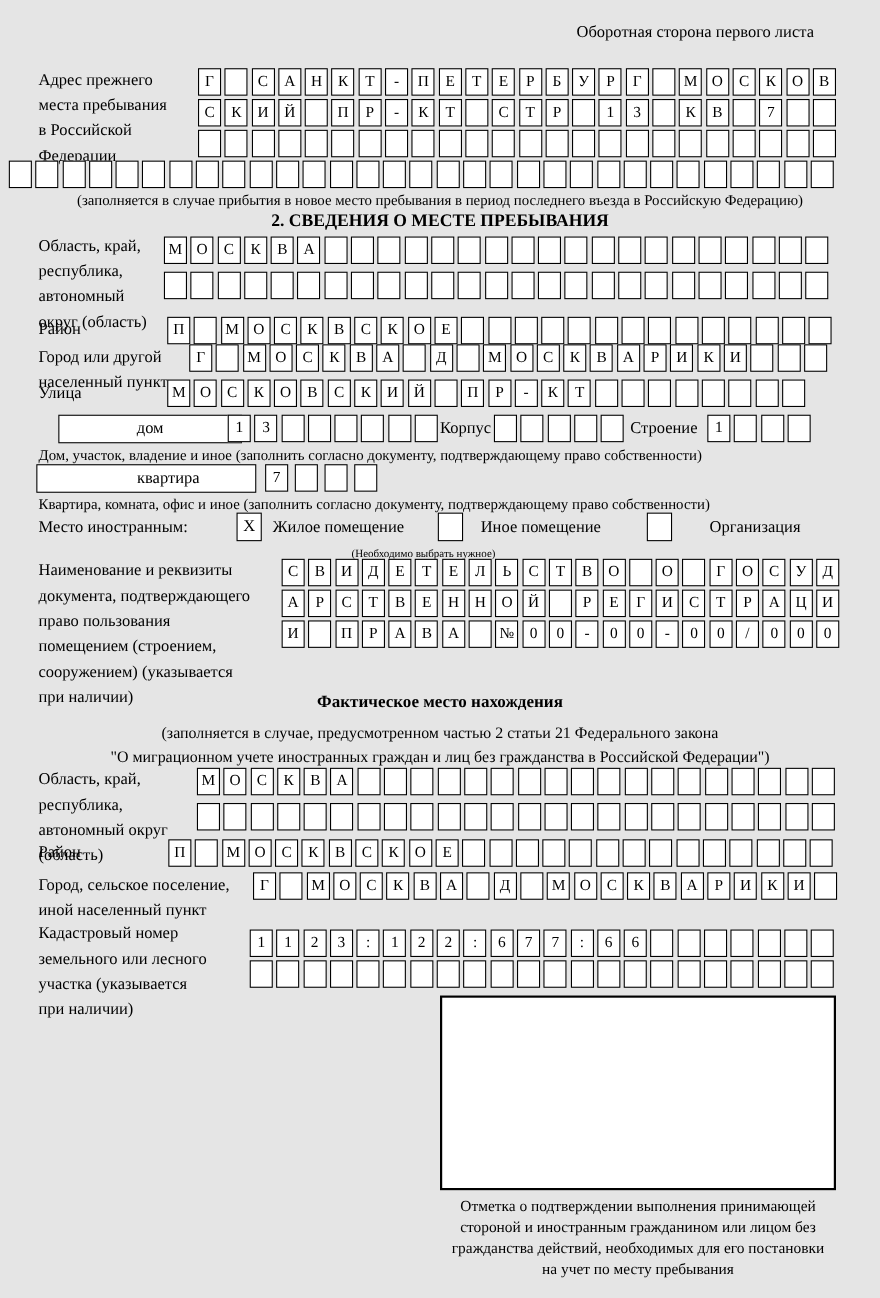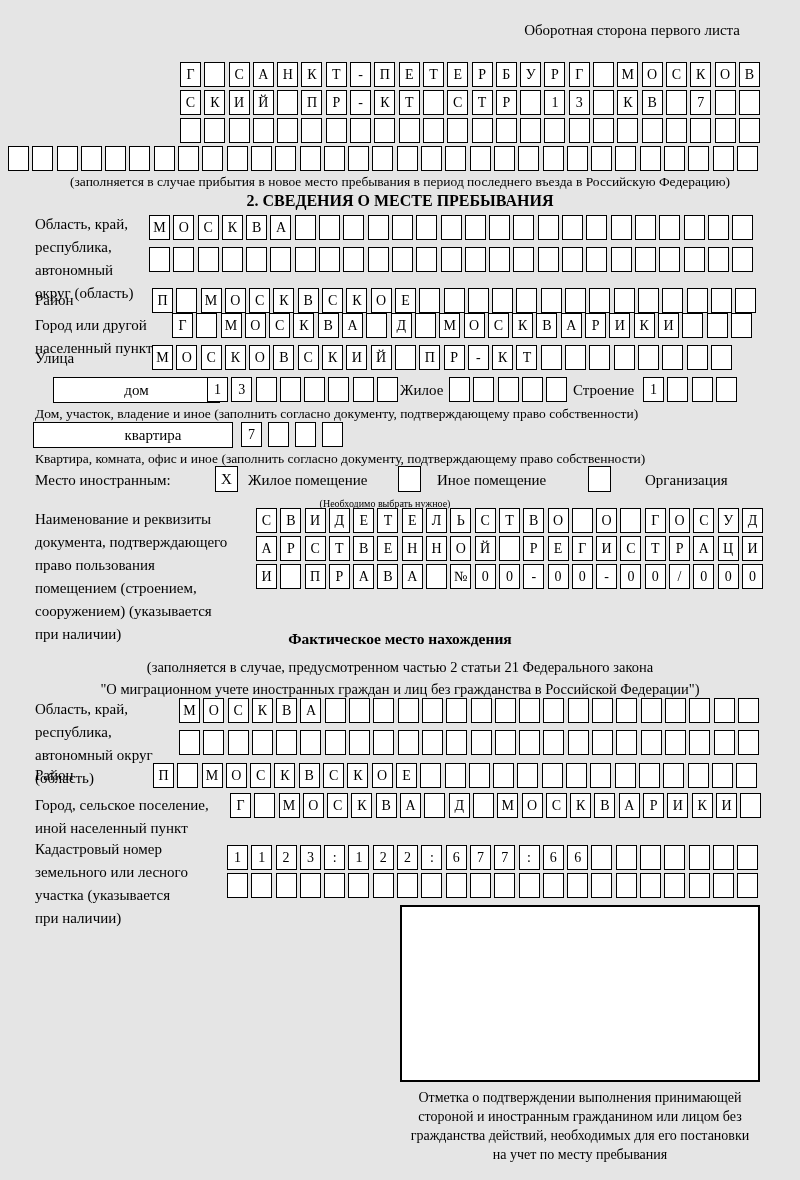--- a/index.html
+++ b/index.html
@@ -28,20 +28,24 @@
   .stampbox { position:absolute; border:2px solid #000; box-sizing:border-box; background:#fff; }
   .headnote { position:absolute; font-size:15px; }
 </style>
 </head>
 <body>
 
 <div class="page">
 
   <div class="headnote" style="top:22px; right:60px;">Оборотная сторона первого листа</div>
 
+  <div class="label" style="left:35px; top:62px; width:150px;">Адрес прежнего
+места пребывания
+в Российской
+Федерации</div>
   <div class="boxrow" style="left:180px; top:62px;">
       <span class="cell">Г</span>
       <span class="cell"></span>
       <span class="cell">С</span>
       <span class="cell">А</span>
       <span class="cell">Н</span>
       <span class="cell">К</span>
       <span class="cell">Т</span>
       <span class="cell">-</span>
       <span class="cell">П</span>
@@ -299,21 +303,21 @@
   <div class="boxrow" style="left:207px; top:377px;">
       <span class="cell">1</span>
       <span class="cell">3</span>
       <span class="cell"></span>
       <span class="cell"></span>
       <span class="cell"></span>
       <span class="cell"></span>
       <span class="cell"></span>
       <span class="cell"></span>
     </div>
-  <div class="label" style="left:400px; top:379px;">Жилое</div>
+  <div class="label" style="left:400px; top:379px;">Корпус</div>
   <div class="boxrow" style="left:449px; top:377px;">
       <span class="cell"></span>
       <span class="cell"></span>
       <span class="cell"></span>
       <span class="cell"></span>
       <span class="cell"></span>
     </div>
   <div class="label" style="left:573px; top:379px;">Строение</div>
   <div class="boxrow" style="left:643px; top:377px;">
       <span class="cell">1</span>

